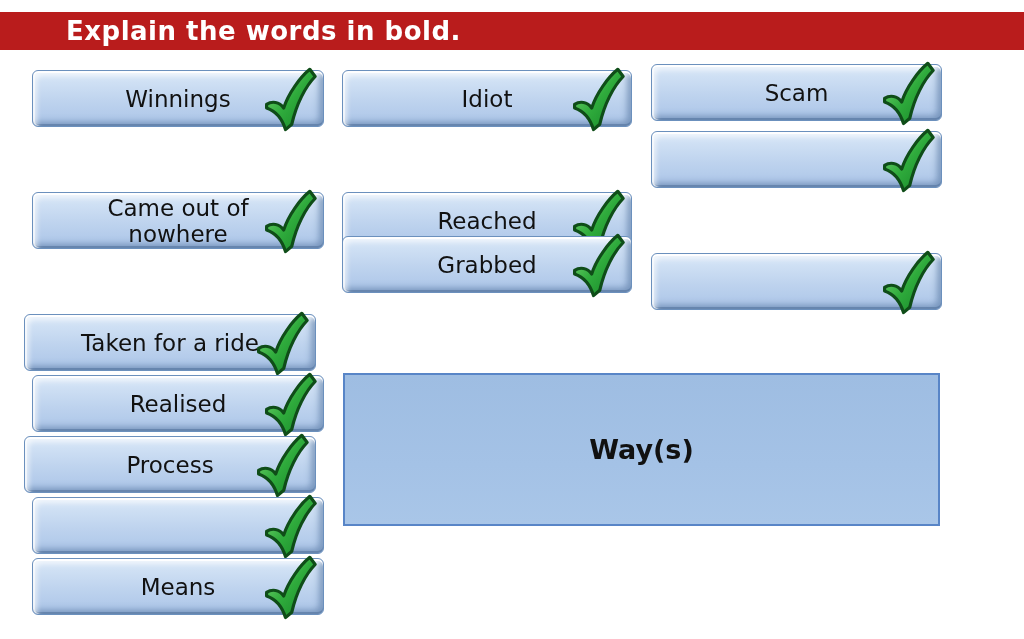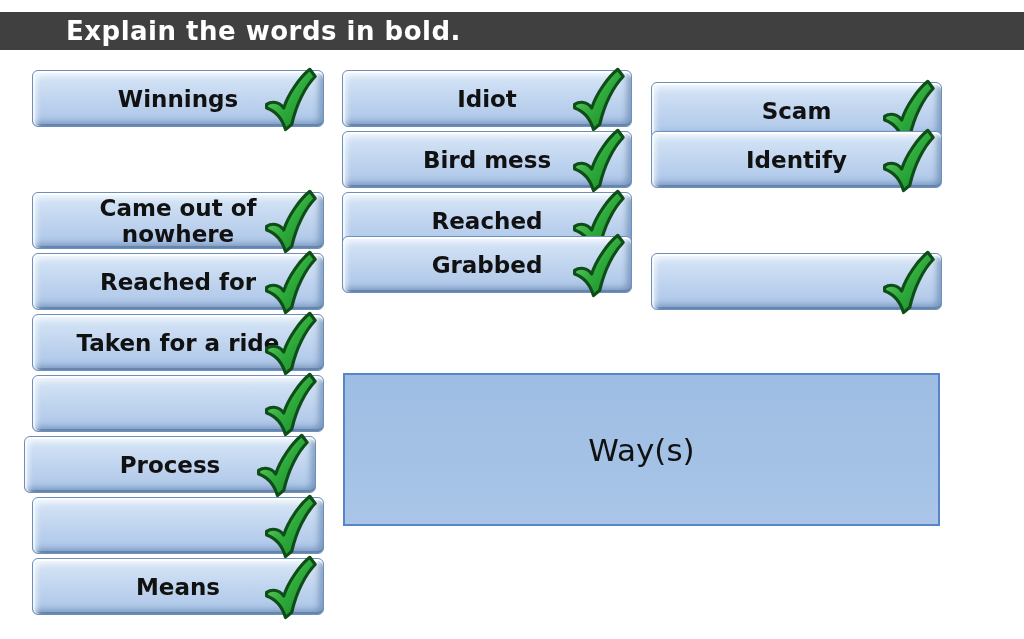--- a/index.html
+++ b/index.html
@@ -6,21 +6,21 @@
   body{
     width:1024px;height:639px;background:#ffffff;
     font-family:"DejaVu Sans","Liberation Sans",sans-serif;
     position:relative;overflow:hidden;
   }
   .page{position:absolute;inset:0;width:1024px;height:639px;}
 
   
   .header{
     position:absolute;left:0;top:12px;width:1024px;height:38px;
-    background:#404040;
+    background:#b91c1c;
     display:flex;align-items:center;
   }
   .header .title{
     color:#ffffff;font-size:26px;font-weight:600;
     padding-left:66px;letter-spacing:.5px;white-space:nowrap;
   }
 
   
   .btn{
     position:absolute;
@@ -31,21 +31,21 @@
       inset 0 2px 0 rgba(255,255,255,.9),
       inset 2px 0 0 rgba(255,255,255,.55),
       inset 4px 4px 5px rgba(255,255,255,.65),
       inset -4px -4px 6px rgba(92,124,166,.65),
       inset 0 -2px 0 rgba(64,96,140,.55);
     display:flex;align-items:center;justify-content:center;
     cursor:pointer;
   }
   .btn .lbl{
     display:block;text-align:center;
-    font-size:23px;line-height:26px;color:#111111;font-weight:700;
+    font-size:23px;line-height:26px;color:#111111;font-weight:400;
     padding:0 36px;
   }
   .chk{
     position:absolute;right:6px;top:50%;
     width:54px;height:68px;margin-top:-34px;
     overflow:visible;
   }
   .chk use{
     fill:url(#gcheck);
     stroke:#0f4d18;stroke-width:3.5;stroke-linejoin:round;
@@ -54,21 +54,21 @@
   
   .ways{
     position:absolute;left:343px;top:373px;width:597px;height:153px;
     background:linear-gradient(180deg,#9ebde2 0%,#a4c2e6 60%,#a9c6e8 100%);
     border:2px solid #5885c7;
     box-sizing:border-box;
     display:flex;align-items:center;justify-content:center;
     cursor:pointer;
   }
   .ways .lbl{
-    font-size:31px;color:#111111;font-weight:400;
+    font-size:27px;color:#111111;font-weight:700;
   }
   .defs{position:absolute;width:0;height:0;}
 </style>
 </head>
 <body>
 
 <div class="page">
 
   <svg class="defs" aria-hidden="true">
     <defs>
@@ -90,33 +90,28 @@
     <svg class="chk" viewBox="0 0 60 72">
         <use href="#checkPath"></use>
       </svg>
   </div>
   <div class="btn" style="left:32px;top:192px;width:290px;height:55px">
     <span class="lbl">Came out of nowhere</span>
     <svg class="chk" viewBox="0 0 60 72">
         <use href="#checkPath"></use>
       </svg>
   </div>
-  <div class="btn" style="left:32px;top:253px;width:290px;height:55px">
-    <span class="lbl">Reached for</span>
-    <svg class="chk" viewBox="0 0 60 72">
-        <use href="#checkPath"></use>
-      </svg>
-  </div>
-  <div class="btn" style="left:32px;top:314px;width:290px;height:55px">
+  <div class="btn" style="left:24px;top:314px;width:290px;height:55px">
     <span class="lbl">Taken for a ride</span>
     <svg class="chk" viewBox="0 0 60 72">
         <use href="#checkPath"></use>
       </svg>
   </div>
   <div class="btn" style="left:32px;top:375px;width:290px;height:55px">
+    <span class="lbl">Realised</span>
     <svg class="chk" viewBox="0 0 60 72">
         <use href="#checkPath"></use>
       </svg>
   </div>
   <div class="btn" style="left:24px;top:436px;width:290px;height:55px">
     <span class="lbl">Process</span>
     <svg class="chk" viewBox="0 0 60 72">
         <use href="#checkPath"></use>
       </svg>
   </div>
@@ -131,47 +126,40 @@
         <use href="#checkPath"></use>
       </svg>
   </div>
 
   <div class="btn" style="left:32px;top:558px;width:290px;height:55px">
     <span class="lbl">Means</span>
     <svg class="chk" viewBox="0 0 60 72">
         <use href="#checkPath"></use>
       </svg>
   </div>
-  <div class="btn" style="left:342px;top:131px;width:288px;height:55px">
-    <span class="lbl">Bird mess</span>
-    <svg class="chk" viewBox="0 0 60 72">
-        <use href="#checkPath"></use>
-      </svg>
-  </div>
   <div class="btn" style="left:342px;top:192px;width:288px;height:55px">
     <span class="lbl">Reached</span>
     <svg class="chk" viewBox="0 0 60 72">
         <use href="#checkPath"></use>
       </svg>
   </div>
   <div class="btn" style="left:342px;top:236px;width:288px;height:55px">
     <span class="lbl">Grabbed</span>
     <svg class="chk" viewBox="0 0 60 72">
         <use href="#checkPath"></use>
       </svg>
   </div>
 
-  <div class="btn" style="left:651px;top:82px;width:289px;height:55px">
+  <div class="btn" style="left:651px;top:64px;width:289px;height:55px">
     <span class="lbl">Scam</span>
     <svg class="chk" viewBox="0 0 60 72">
         <use href="#checkPath"></use>
       </svg>
   </div>
   <div class="btn" style="left:651px;top:131px;width:289px;height:55px">
-    <span class="lbl">Identify</span>
     <svg class="chk" viewBox="0 0 60 72">
         <use href="#checkPath"></use>
       </svg>
   </div>
   <div class="btn" style="left:651px;top:253px;width:289px;height:55px">
     <svg class="chk" viewBox="0 0 60 72">
         <use href="#checkPath"></use>
       </svg>
   </div>
 

